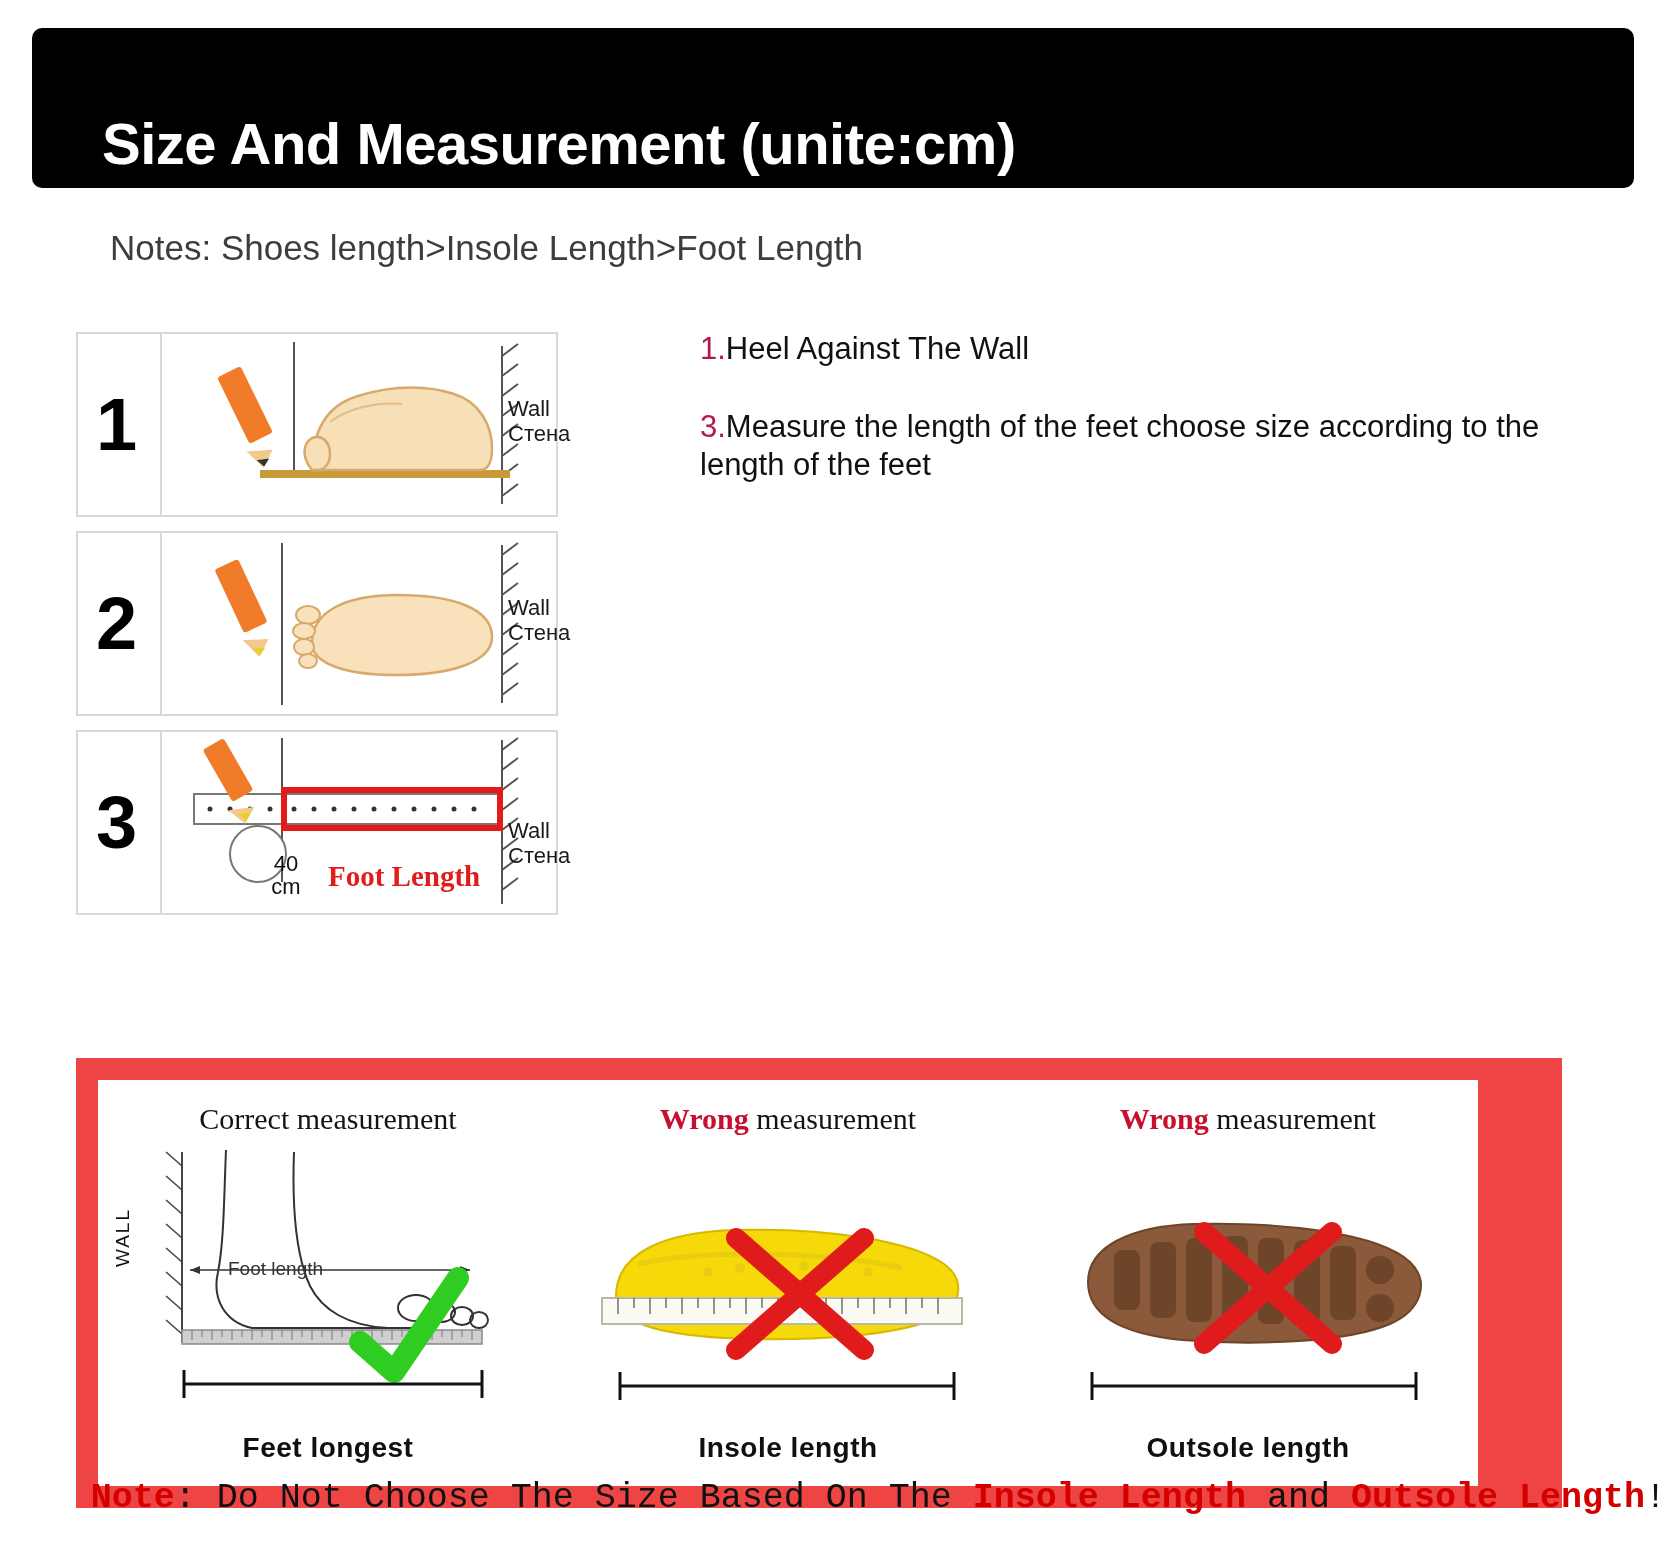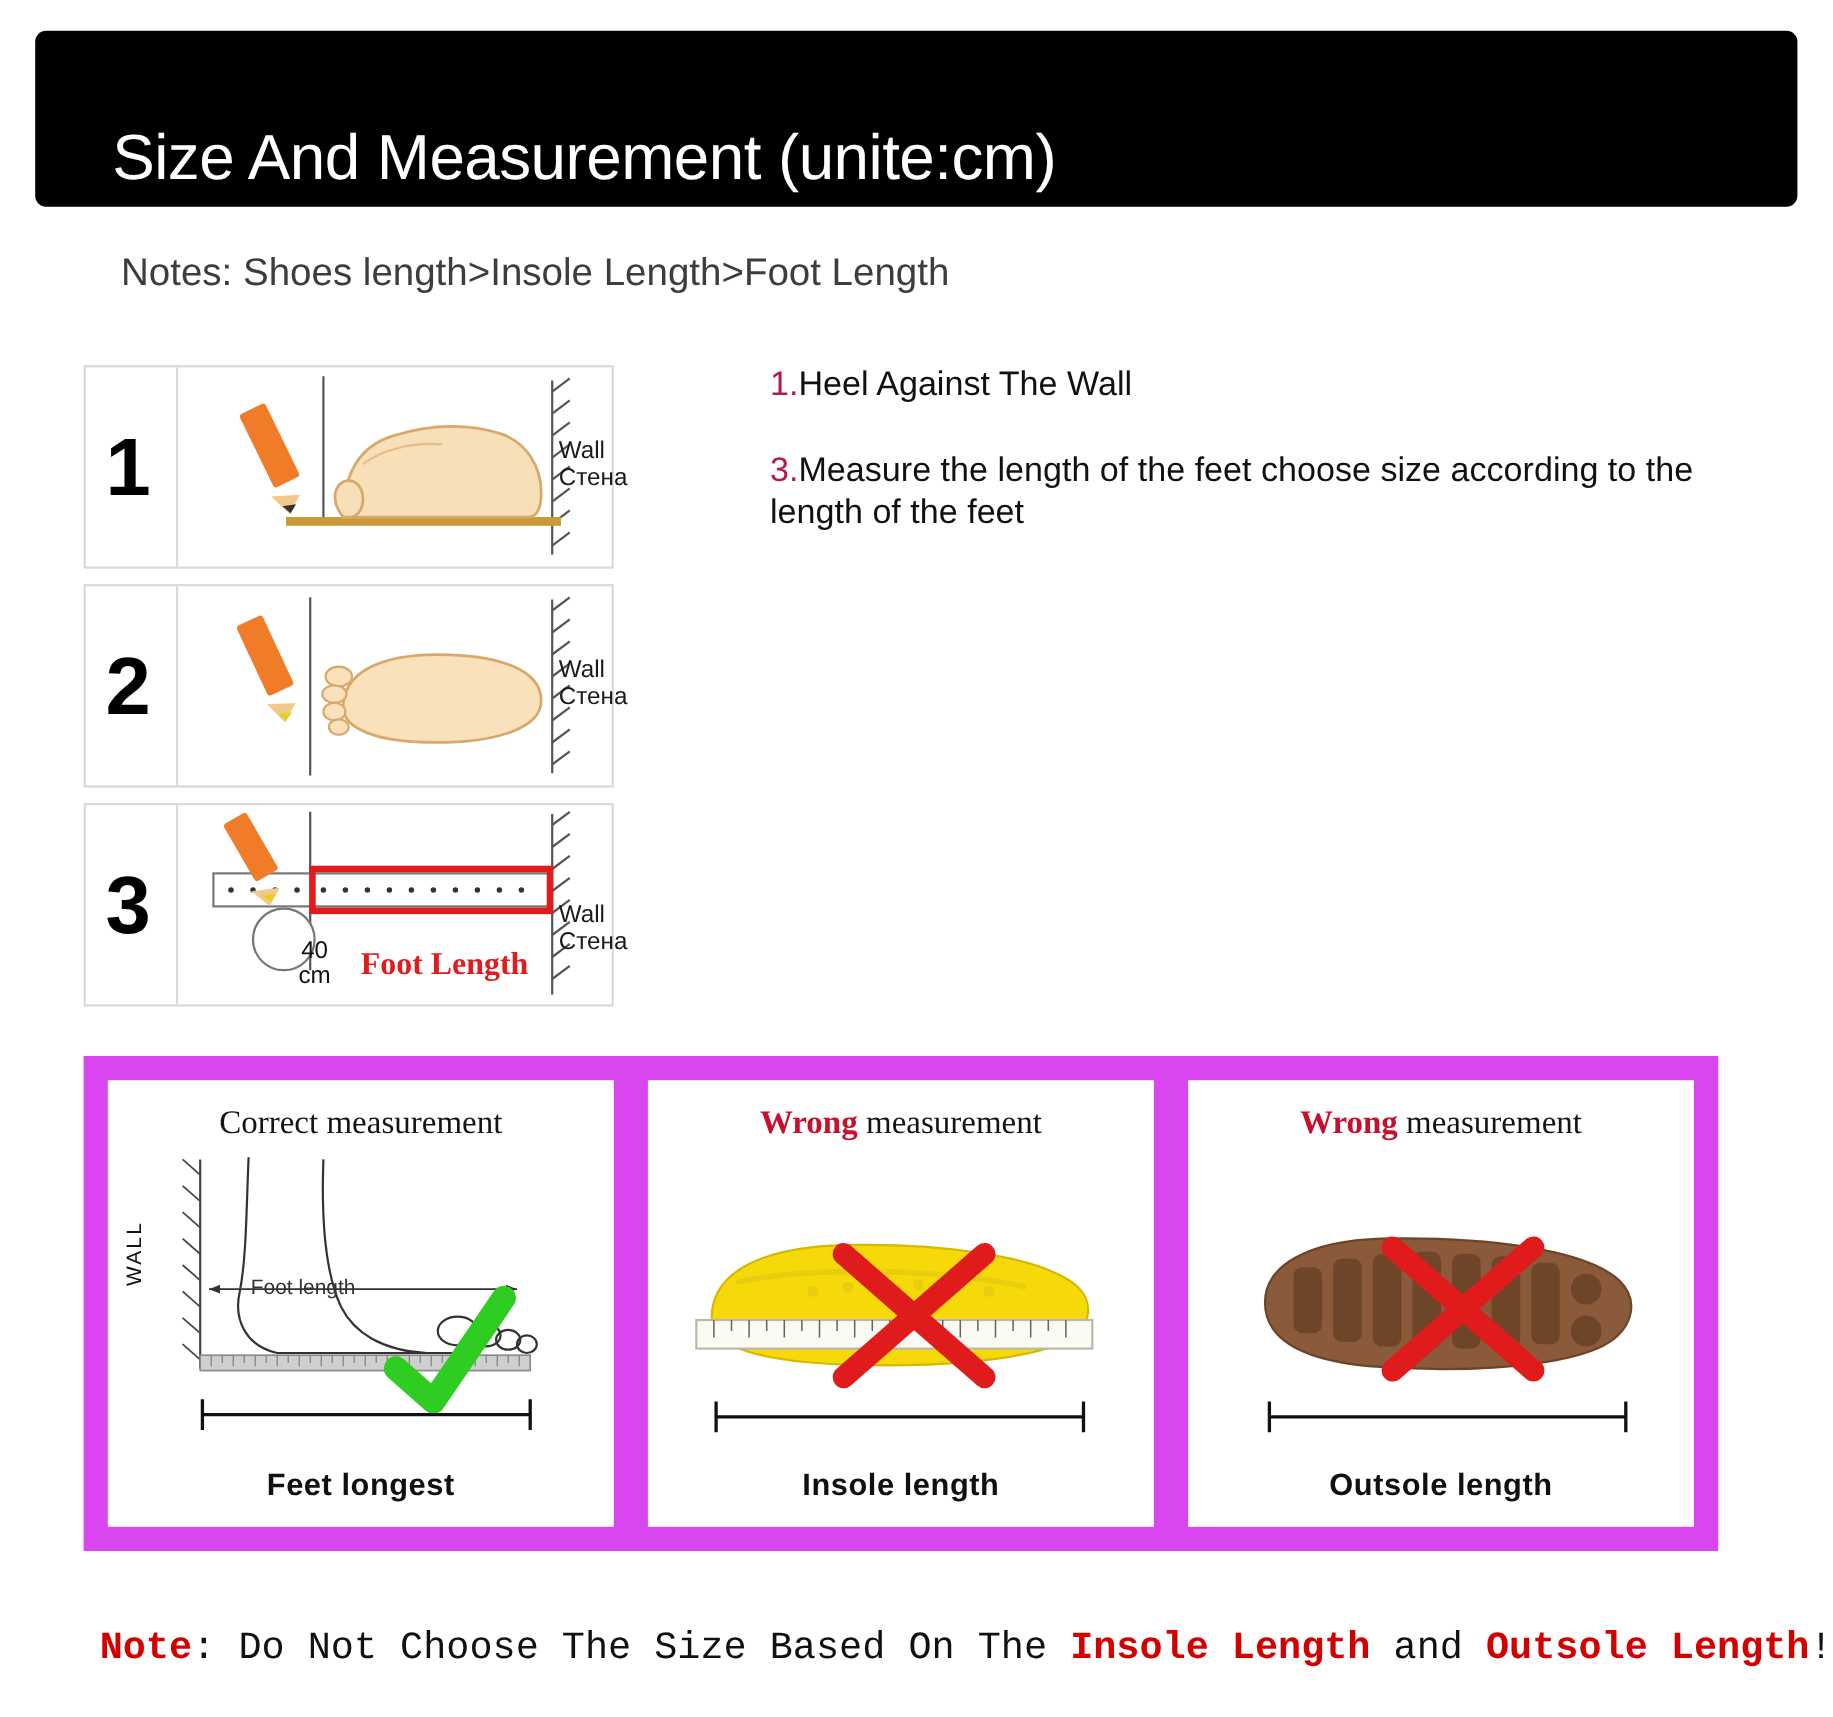--- a/index.html
+++ b/index.html
@@ -30,21 +30,21 @@
     height: 160px;
     background: #000000;
     border-radius: 10px;
   }
   .header-title {
     position: absolute;
     left: 70px;
     top: 82px;
     color: #ffffff;
     font-size: 58px;
-    font-weight: normal;
+    font-weight: bold;
     letter-spacing: -0.5px;
     white-space: nowrap;
   }
 
   
   .notes-line {
     position: absolute;
     left: 74px;
     top: 228px;
     font-size: 35px;
@@ -116,28 +116,27 @@
     margin-bottom: 40px;
   }
   .instr .num {
     color: #b5184a;
   }
 
   
   .compare {
     position: absolute;
     left: 76px;
-    top: 960px;
+    top: 1058px;
     width: 1486px;
     height: 450px;
-    background: #d946ef;
+    background: #ef4444;
     box-sizing: border-box;
     padding: 22px;
     display: flex;
-    justify-content: space-between;
   }
   .cmp-card {
     width: 460px;
     height: 406px;
     background: #ffffff;
     position: relative;
   }
   .cmp-title {
     position: absolute;
     top: 22px;

